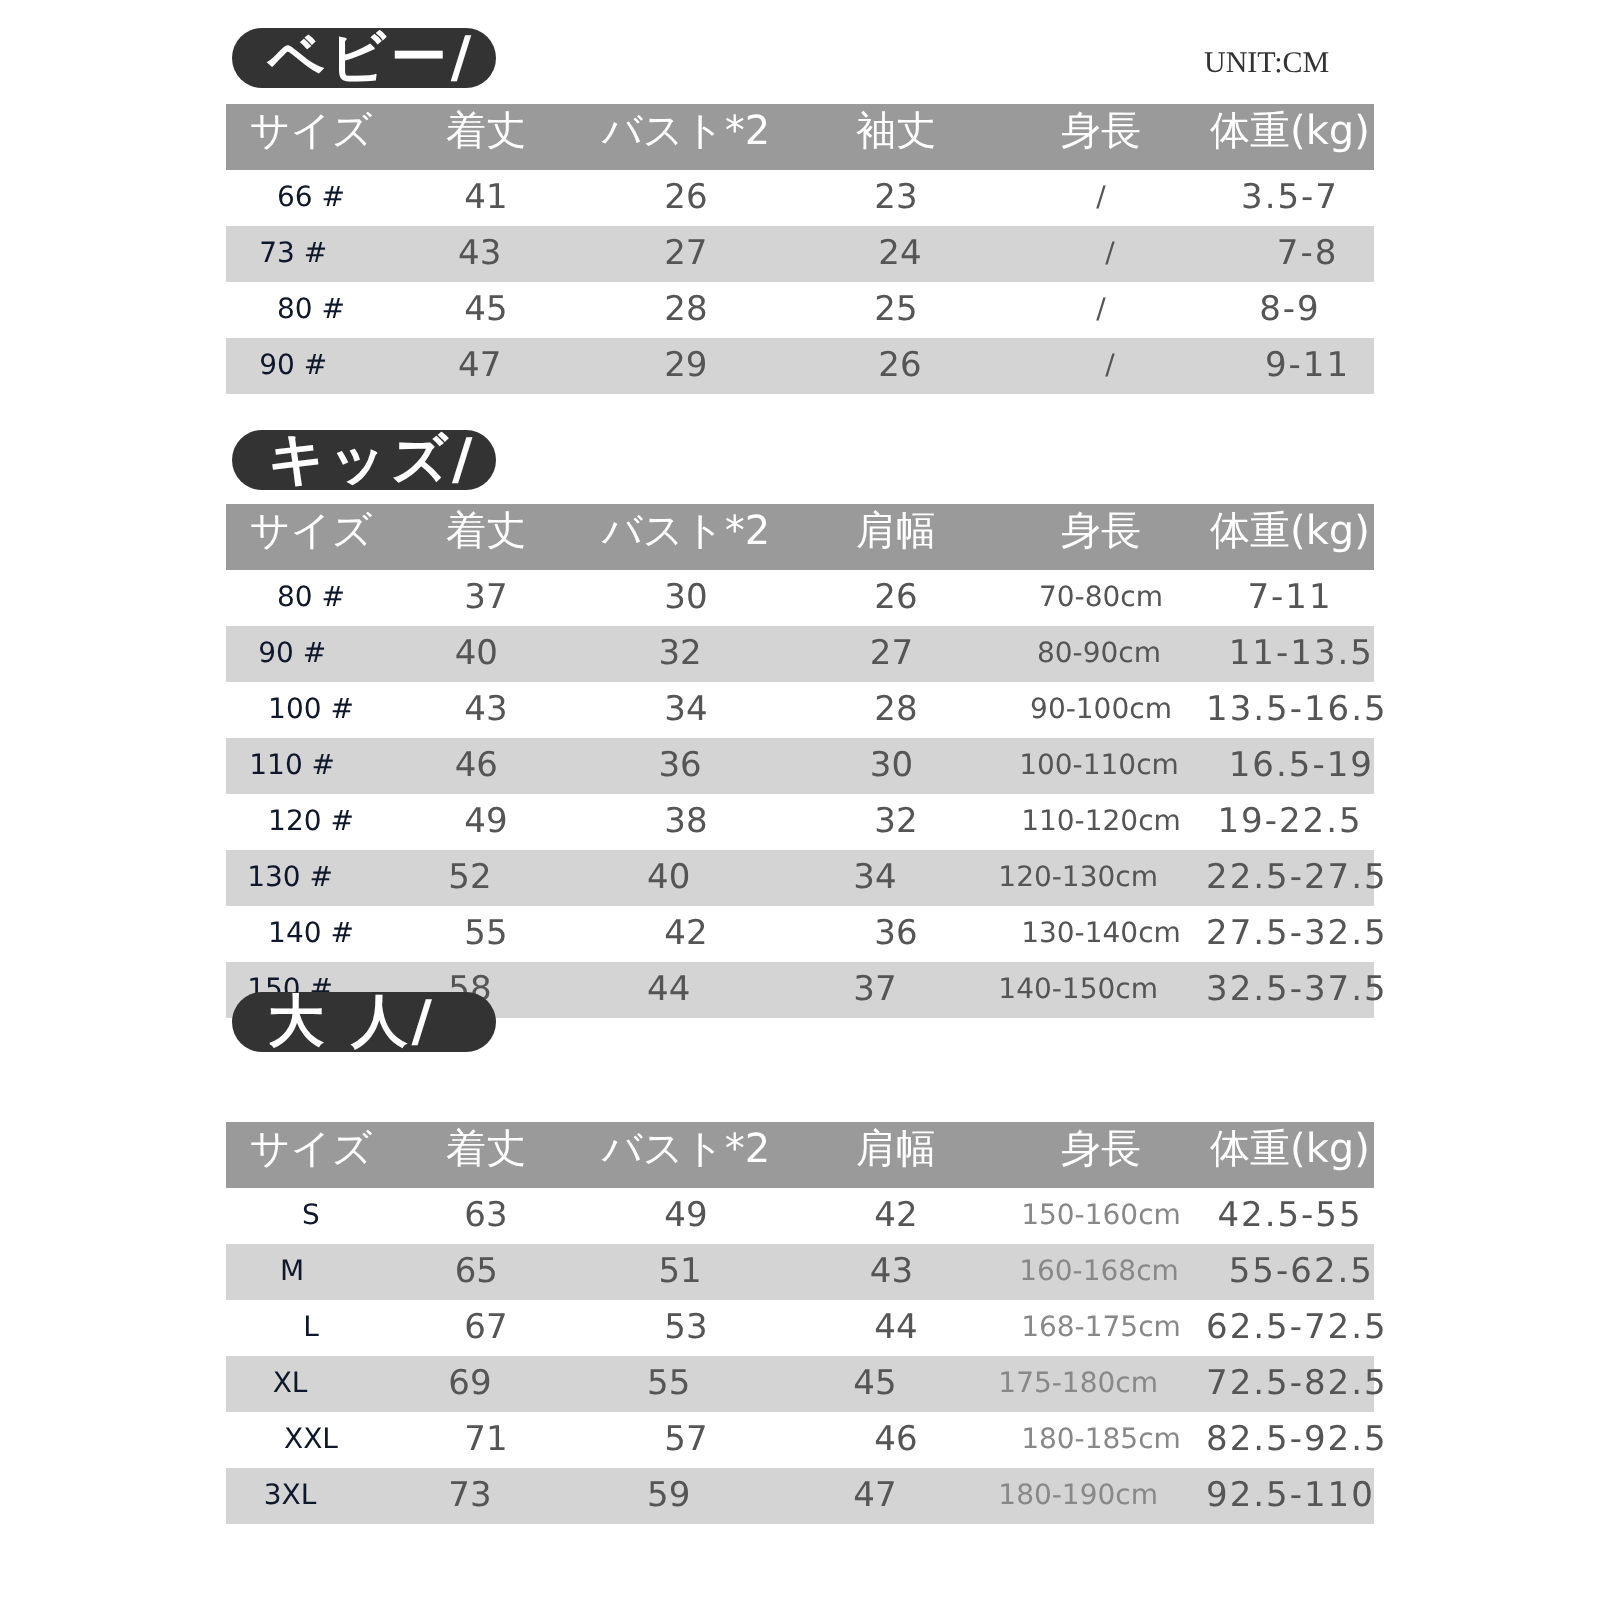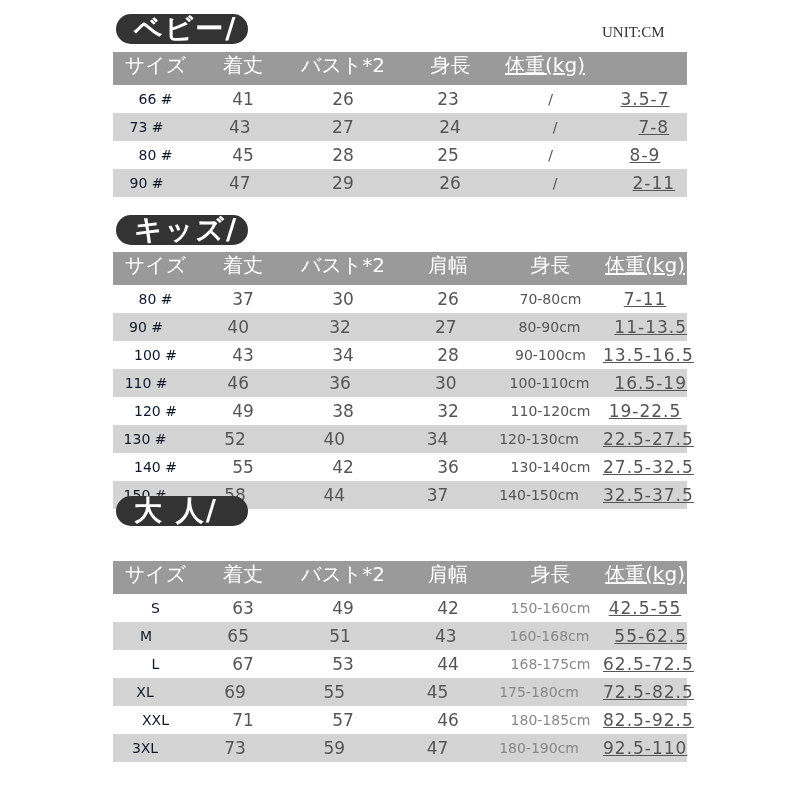--- a/index.html
+++ b/index.html
@@ -10,36 +10,37 @@
           line-height:30px; padding-left:18px; box-sizing:border-box; letter-spacing:2px; }
   .unit { position:absolute; left:602px; top:24px; font-family:"Liberation Serif", serif;
           font-size:15px; color:#333; }
   .tbl { position:absolute; left:113px; width:574px; }
   .hdr { height:33px; background:#9a9a9a; display:flex; align-items:flex-start; color:#ffffff;
          font-size:20px; }
   .row { height:28px; display:flex; align-items:center; font-size:17px; color:#555; }
   .row.alt { background:#d4d4d4;gap:24px; }
   .c { text-align:center; white-space:nowrap; }
   .c0 { width:85px; } .c1 { width:90px; } .c2 { width:110px; } .c3 { width:100px; }
-  .c4 { width:105px; } .c5 { width:84px;text-decoration:underline; }
+  .c4 { width:105px; } .c5 { width:84px; }
   .row .c0 { font-size:14px; color:#0f172a; }
   .row .c4 { font-size:14px; color:#555; }
   .light .row .c4 { color:#888; }
   .row .c5 { letter-spacing:1px; }
 </style>
 </head>
 <body>
 
 <div class="pill" style="top:14px">ベビー/</div>
 <div class="unit">UNIT:CM</div>
 <div class="tbl" id="t0" style="top:52px">
     <div class="hdr">
       <div class="c c0">サイズ</div>
       <div class="c c1">着丈</div>
       <div class="c c2">バスト*2</div>
+      <div class="c c3">袖丈</div>
       <div class="c c4">身長</div>
       <div class="c c5">体重(kg)</div>
     </div>
     <div class="row">
       <div class="c c0">66 #</div>
       <div class="c c1">41</div>
       <div class="c c2">26</div>
       <div class="c c3">23</div>
       <div class="c c4">/</div>
       <div class="c c5">3.5-7</div>
@@ -59,21 +60,21 @@
       <div class="c c3">25</div>
       <div class="c c4">/</div>
       <div class="c c5">8-9</div>
     </div>
     <div class="row alt">
       <div class="c c0">90 #</div>
       <div class="c c1">47</div>
       <div class="c c2">29</div>
       <div class="c c3">26</div>
       <div class="c c4">/</div>
-      <div class="c c5">2-11</div>
+      <div class="c c5">9-11</div>
     </div>
   </div>
 
 <div class="pill" style="top:215px">キッズ/</div>
 <div class="tbl" id="t1" style="top:252px">
     <div class="hdr">
       <div class="c c0">サイズ</div>
       <div class="c c1">着丈</div>
       <div class="c c2">バスト*2</div>
       <div class="c c3">肩幅</div>

